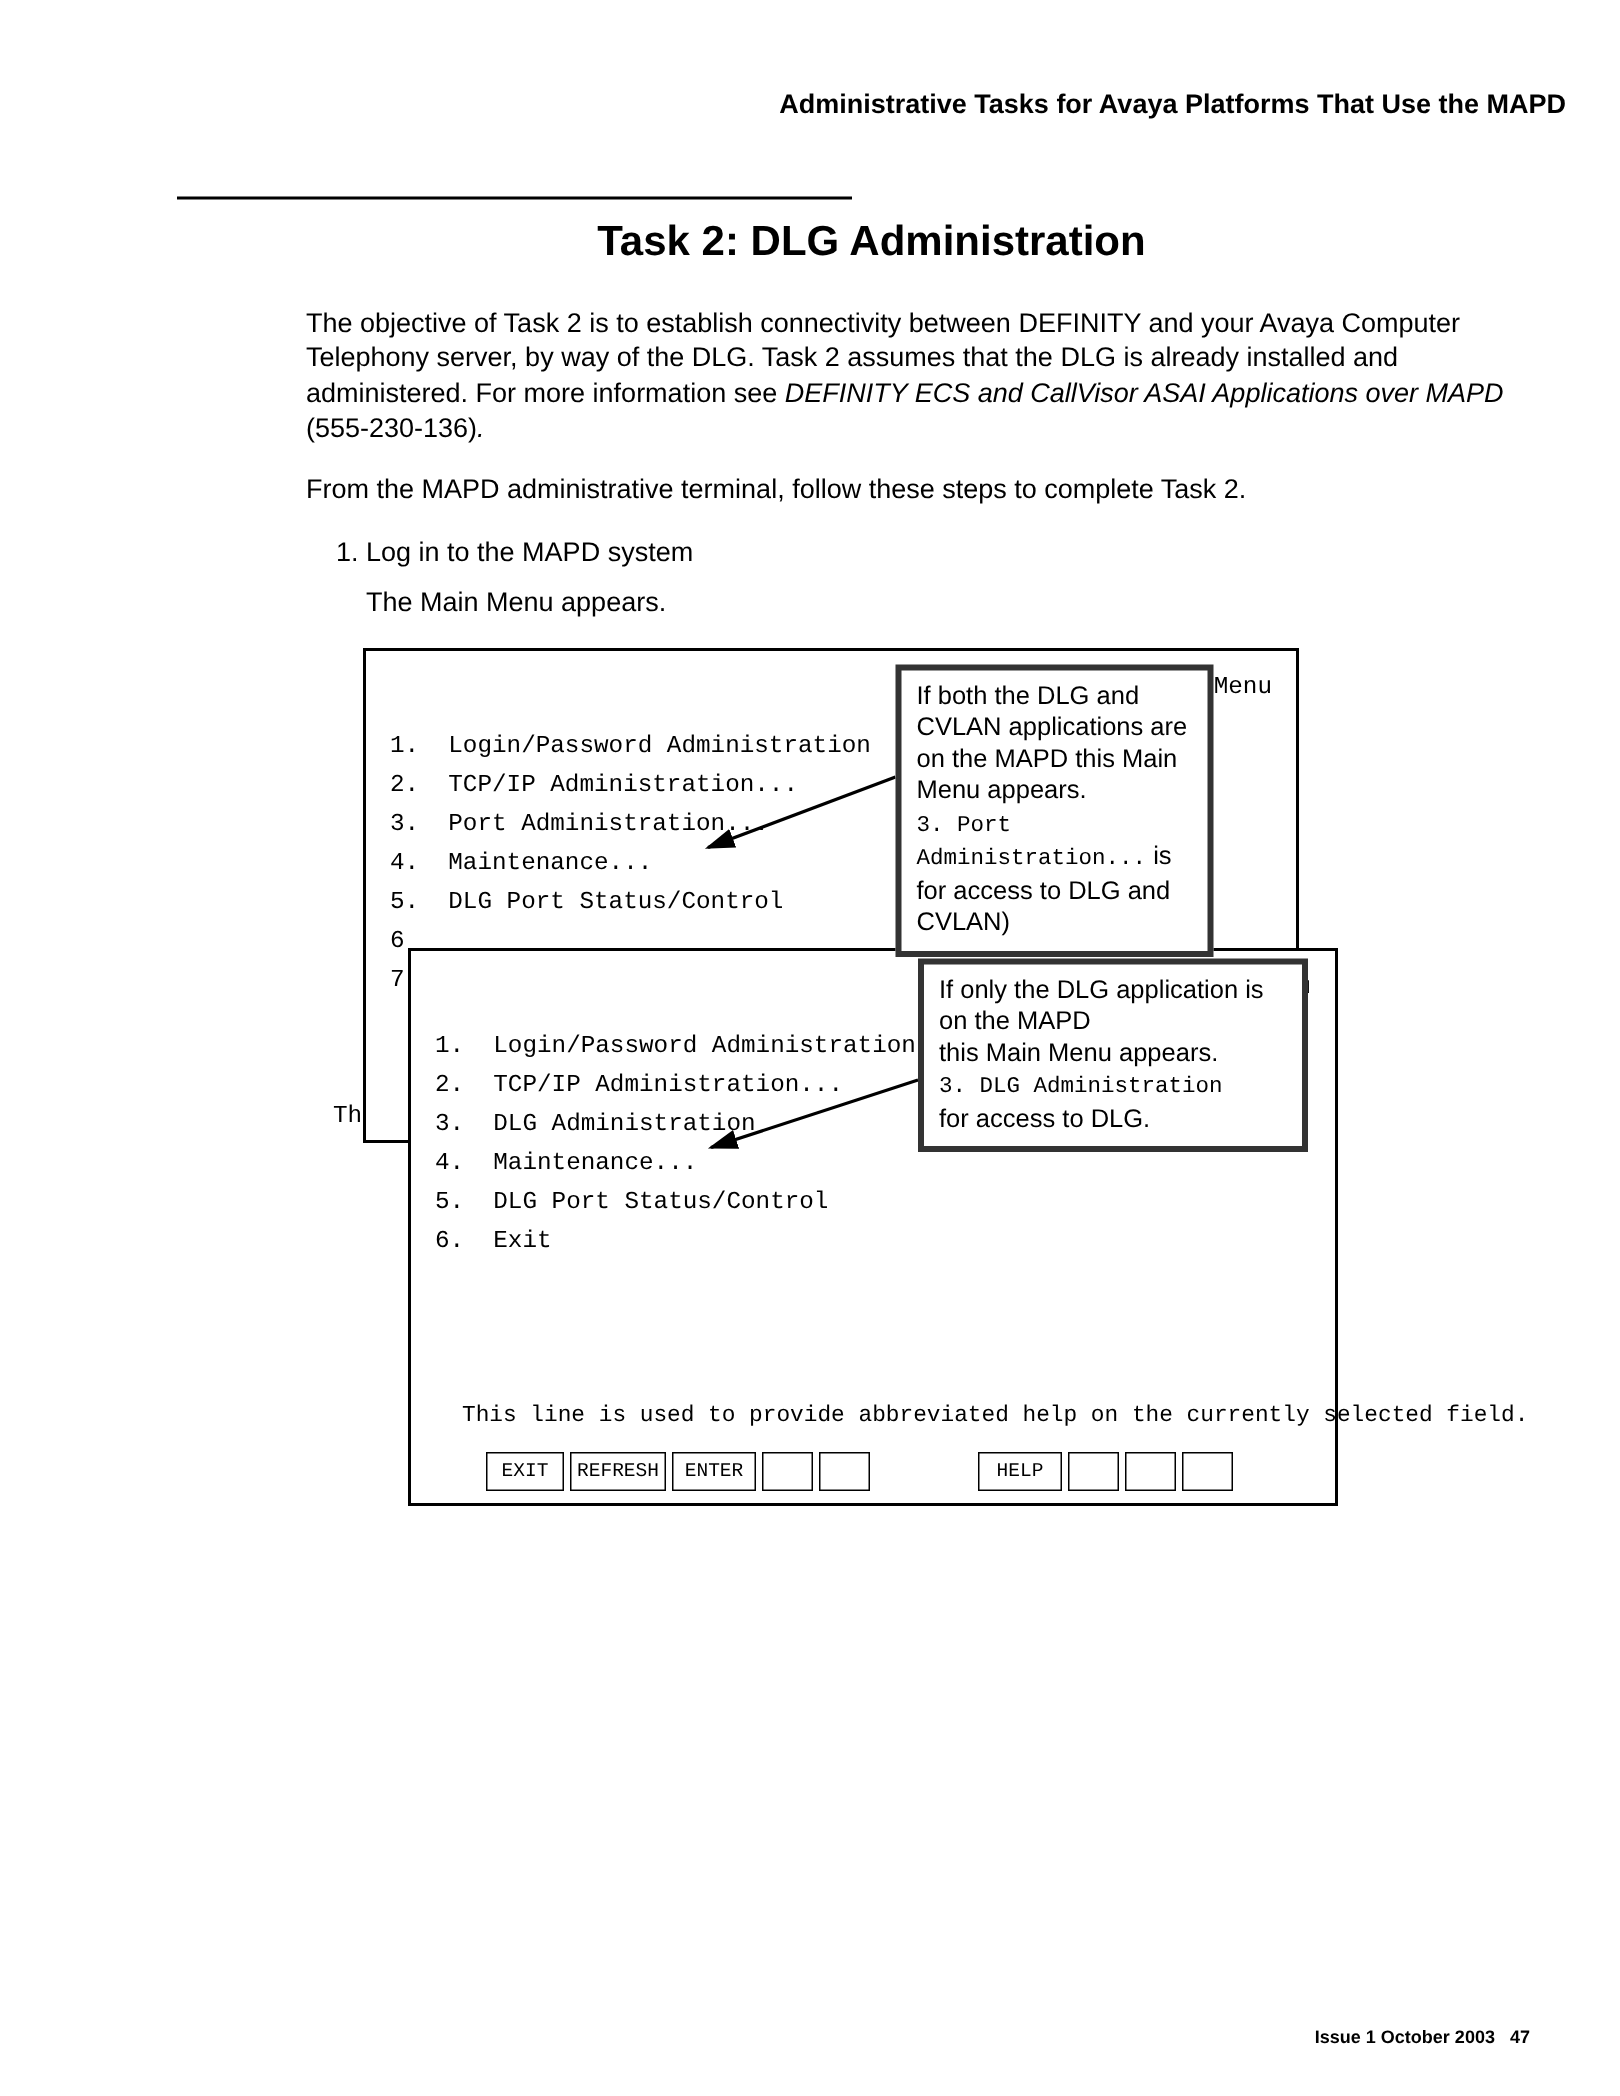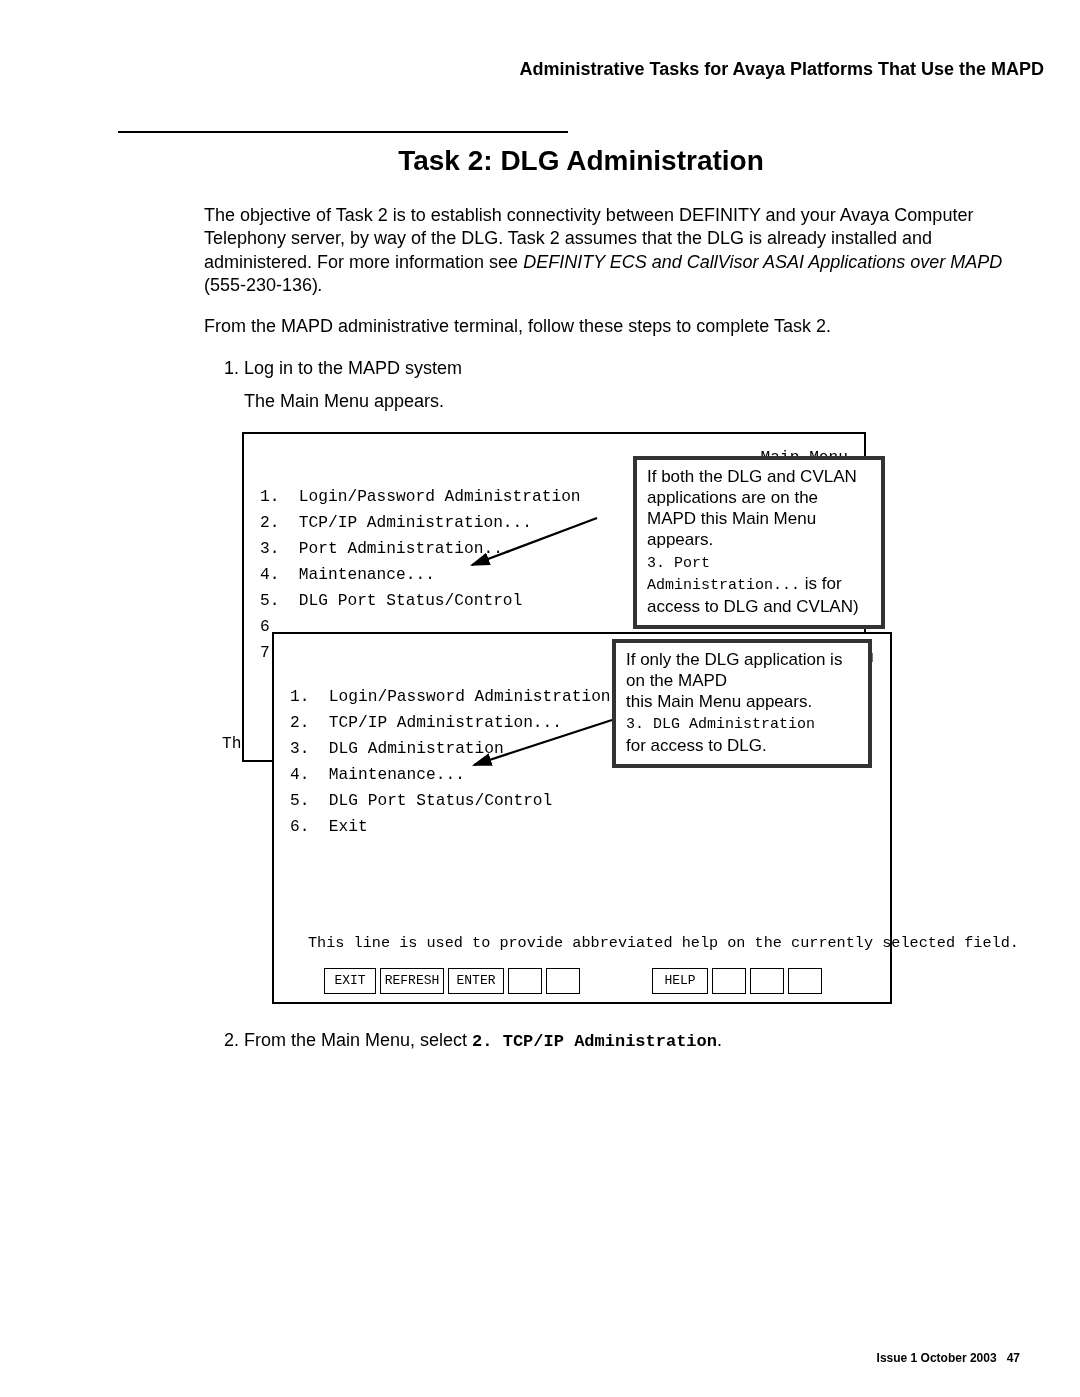--- a/index.html
+++ b/index.html
@@ -103,21 +103,21 @@
     padding: 6px 10px 8px 10px;
     font-family: Arial, Helvetica, sans-serif;
     font-size: 17px;
     line-height: 1.25;
     z-index: 5;
   }
   .callout .mono {
     font-family: "Courier New", Courier, monospace;
     font-size: 15px;
   }
-  .callout1 { left: 355px; top: 24px; width: 252px; margin-left: 36px; }
+  .callout1 { left: 355px; top: 11px; width: 212px; }
   .callout2 { left: 370px; top: 207px; width: 260px; }
 
   .help-line {
     position: absolute;
     left: 34px;
     bottom: 46px;
     font-family: "Courier New", Courier, monospace;
     font-size: 15.2px;
     white-space: pre;
   }
@@ -240,23 +240,18 @@
           <path d="M0,0 L0,6 L9,3 z" fill="#000"></path>
         </marker>
       </defs>
 
       <line x1="355" y1="86" x2="230" y2="133" stroke="#000" stroke-width="2.2" marker-end="url(#ah)"></line>
 
       <line x1="370" y1="288" x2="232" y2="333" stroke="#000" stroke-width="2.2" marker-end="url(#ah)"></line>
     </svg>
   </div>
 
-  <div class="body-block">
-    <div style="margin-left:20px;">
-      2. <span>From the Main Menu, select </span><span class="mono-inline">2. TCP/IP Administration</span><span>.</span>
-    </div>
-  </div>
 
   <div class="footer">
     <span class="bold">Issue 1   October 2003</span>&nbsp;&nbsp;&nbsp;<span class="bold">47</span>
   </div>
 
 </div>
 
 </body></html>

